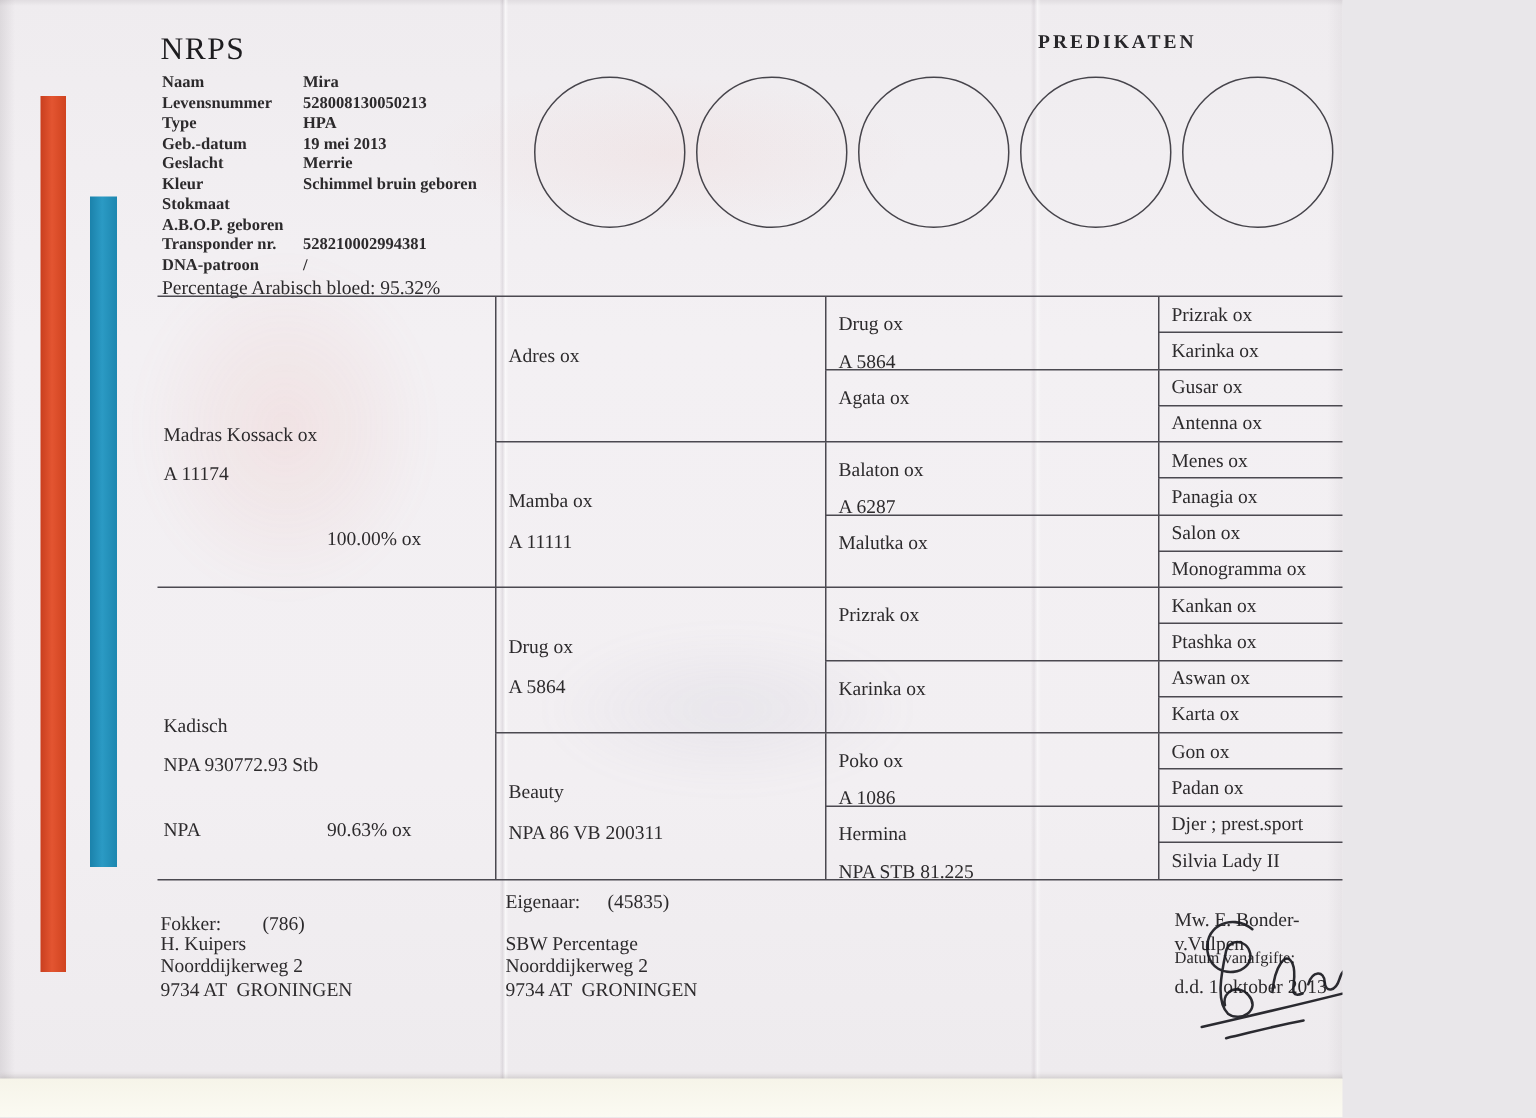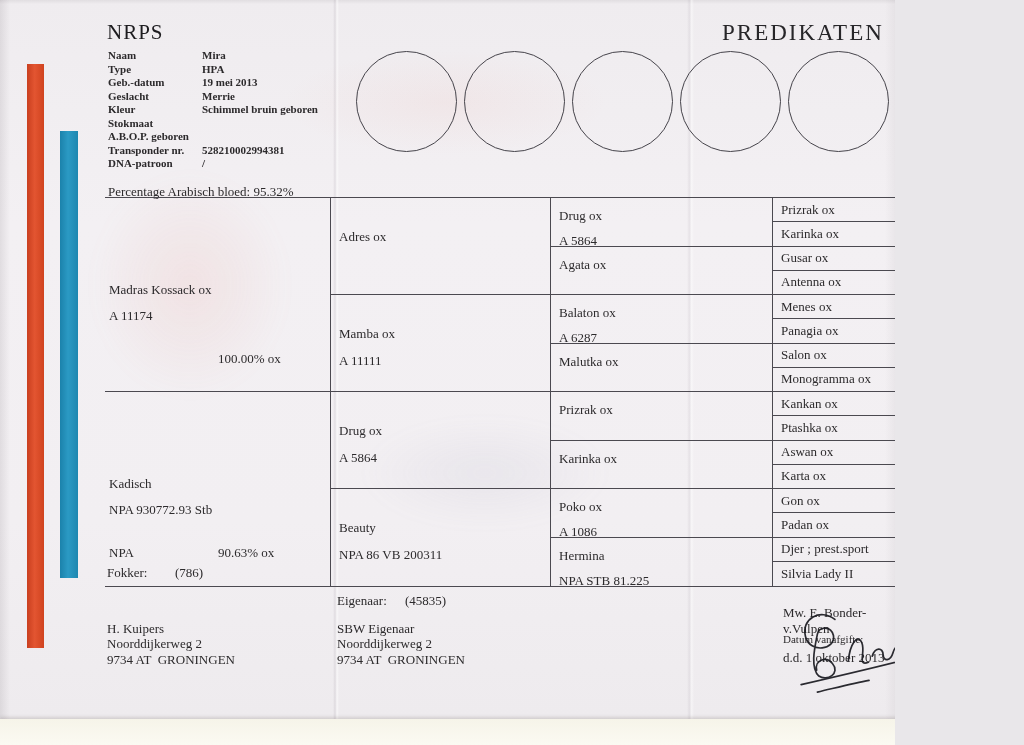--- a/index.html
+++ b/index.html
@@ -25,21 +25,21 @@
   .ghost2{left:360px;top:418px;width:250px;height:110px;background:radial-gradient(ellipse,rgba(140,140,175,0.09),rgba(140,140,175,0) 70%);}
   .ghost3{left:905px;top:598px;width:104px;height:104px;border:15px solid rgba(224,112,98,0.13);background:transparent;filter:blur(5px);}
   .ghost4{left:280px;top:50px;width:330px;height:105px;background:radial-gradient(ellipse,rgba(230,128,112,0.07),rgba(230,128,112,0) 70%);}
   
   .bar-orange{left:27px;top:64px;width:17px;height:584px;
     background:linear-gradient(90deg,#c93f1f,#e35531 45%,#d0431f);}
   .bar-blue{left:60px;top:131px;width:18px;height:447px;
     background:linear-gradient(90deg,#1b82ab,#2b9ac4 45%,#1d87b0);}
   
   .org-title{left:107px;top:20px;font-size:21px;letter-spacing:1px;color:#1d1c1f;}
-  .pred-title{left:722px;top:20px;font-size:23px;letter-spacing:2px;color:#272629;}
+  .pred-title{left:692px;top:20px;font-size:13px;letter-spacing:2px;color:#272629;font-weight:bold;}
   .details{left:108px;top:49px;width:250px;font-size:11px;line-height:13.5px;font-weight:bold;}
   .drow{display:flex;height:13.5px;}
   .dlabel{width:94px;flex:none;}
   .dvalue{white-space:pre;}
   .pct-line{left:108px;top:184px;font-size:13px;}
   
   .circle{top:51px;width:99px;height:99px;border:1px solid #46444b;border-radius:50%;}
   
   .ped{left:105px;top:197px;width:892px;height:388px;display:grid;
     grid-template-columns:225px 220px 222px 225px;grid-template-rows:repeat(16,1fr);
@@ -55,21 +55,21 @@
   .g2reg{position:absolute;left:8px;top:58px;white-space:pre;}
   .g3name{position:absolute;left:8px;top:10px;white-space:pre;}
   .g3reg{position:absolute;left:8px;top:35px;white-space:pre;}
   .g4{display:flex;align-items:center;padding-left:8px;}
   
   .foot{font-size:13px;}
   .flabel-row{display:flex;}
   .flabel{width:68px;flex:none;}
   .faddr{line-height:15.3px;}
   .pre{white-space:pre;}
-  .fokker-block{left:107px;top:565px;}
+  .fokker-block{left:107px;top:608px;}
   .fokker-addr{left:107px;top:621px;}
   .eigenaar-block{left:337px;top:593px;}
   .eigenaar-addr{left:337px;top:621px;}
   .signatory{left:783px;top:605px;font-size:13px;}
   .datelbl{left:783px;top:633px;font-size:11px;}
   .dateval{left:783px;top:650px;font-size:13px;}
   .sig{left:792px;top:608px;transform:rotate(-2deg);}
 </style>
 </head>
 <body>
@@ -92,20 +92,24 @@
 
   <div class="abs org-title">NRPS</div>
   <div class="abs pred-title">PREDIKATEN</div>
 
   <div class="abs details">
     <div class="drow">
         <span class="dlabel">Naam</span>
         <span class="dvalue">Mira</span>
       </div>
     <div class="drow">
+        <span class="dlabel">Levensnummer</span>
+        <span class="dvalue">528008130050213</span>
+      </div>
+    <div class="drow">
         <span class="dlabel">Type</span>
         <span class="dvalue">HPA</span>
       </div>
     <div class="drow">
         <span class="dlabel">Geb.-datum</span>
         <span class="dvalue">19 mei 2013</span>
       </div>
     <div class="drow">
         <span class="dlabel">Geslacht</span>
         <span class="dvalue">Merrie</span>
@@ -262,21 +266,21 @@
   <div class="abs foot faddr fokker-addr">
     <div class="pre">H. Kuipers</div>
     <div class="pre">Noorddijkerweg 2</div>
     <div class="pre">9734 AT  GRONINGEN</div>
   </div>
   <div class="abs foot eigenaar-block flabel-row">
     <span class="flabel">Eigenaar:</span>
     <span>(45835)</span>
   </div>
   <div class="abs foot faddr eigenaar-addr">
-    <div class="pre">SBW Eigenaar</div>
+    <div class="pre">SBW Percentage</div>
     <div class="pre">Noorddijkerweg 2</div>
     <div class="pre">9734 AT  GRONINGEN</div>
   </div>
 
   <div class="abs signatory">Mw. E. Bonder- v.Vulpen</div>
   <div class="abs datelbl">Datum vanafgifte:</div>
   <div class="abs dateval">d.d. 1 oktober 2013</div>
 
   <svg class="abs sig" width="170" height="85" viewBox="0 0 170 85">
     <g fill="none" stroke="#1a1a20" stroke-width="1.7" stroke-linecap="round" opacity="0.92">

